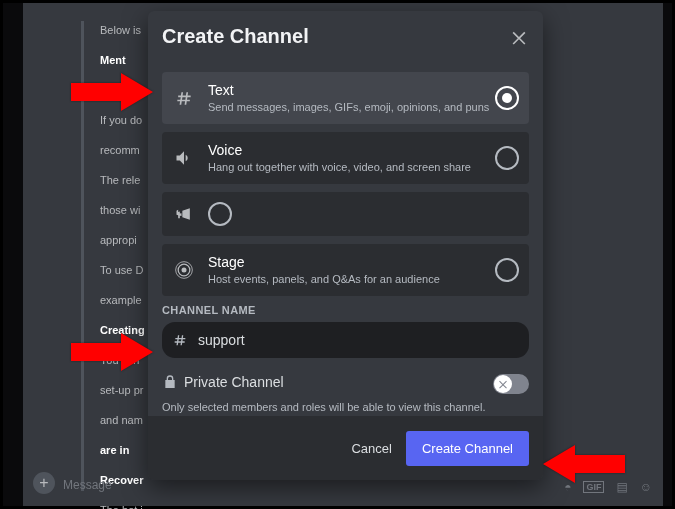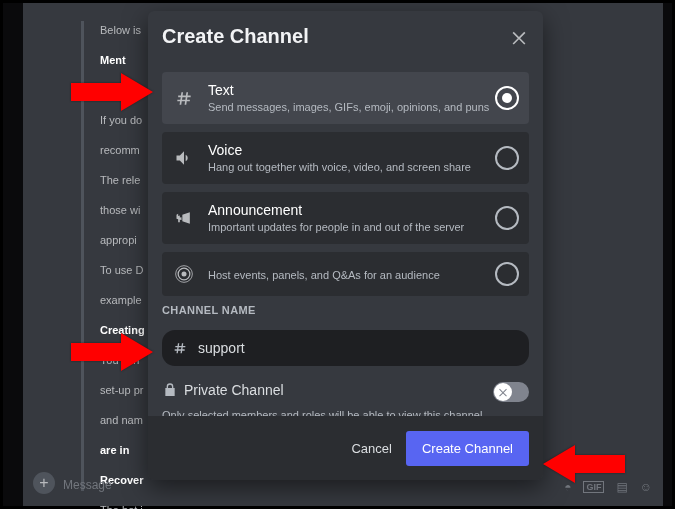--- a/index.html
+++ b/index.html
@@ -17,21 +17,21 @@
   .ct-item{display:flex;align-items:center;background:#2b2d31;border-radius:4px;padding:10px 10px;margin-bottom:8px;cursor:pointer;}
   .ct-item.sel{background:#43464d;}
   .ct-icon{width:24px;display:flex;justify-content:center;color:#b9bbbe;margin-right:12px;flex-shrink:0;}
   .ct-text{flex:1;}
   .ct-label{color:#ffffff;font-size:14px;font-weight:500;line-height:16px;}
   .ct-desc{color:#b5bac1;font-size:11px;line-height:14px;margin-top:2px;}
   .radio{width:20px;height:20px;border:2px solid #b5bac1;border-radius:50%;display:flex;align-items:center;justify-content:center;flex-shrink:0;}
   .radio.on{border-color:#fff;}
   .radio .dot{width:10px;height:10px;border-radius:50%;background:#fff;display:none;}
   .radio.on .dot{display:block;}
-  .section-label{color:#b5bac1;font-size:11px;font-weight:700;letter-spacing:.4px;margin:8px 0 14px 0;}
+  .section-label{color:#b5bac1;font-size:11px;font-weight:700;letter-spacing:.4px;margin:8px 0 6px 0;}
   .name-input{display:flex;align-items:center;background:#1e1f22;border-radius:13px;height:36px;padding:0 10px;}
   .name-hash{color:#b5bac1;margin-right:8px;display:flex;}
   .name-field{flex:1;background:transparent;border:none;outline:none;color:#dbdee1;font-size:14px;}
   .priv{display:flex;align-items:flex-start;margin-top:16px;}
   .priv-label{flex:1;display:flex;align-items:center;color:#dbdee1;font-size:14px;font-weight:500;}
   .priv-label svg{margin-right:6px;color:#b5bac1;}
   .toggle{width:36px;height:20px;background:#80848e;border-radius:12px;position:relative;cursor:pointer;}
   .toggle .knob{position:absolute;left:1px;top:1px;width:18px;height:18px;background:#fff;border-radius:50%;display:flex;align-items:center;justify-content:center;}
   .toggle .knob svg{width:12px;height:12px;color:#80848e;}
   .priv-desc{color:#b5bac1;font-size:11px;margin-top:6px;line-height:14px;}
@@ -117,36 +117,33 @@
         </div>
         <div class="radio"></div>
       </div>
 
       <div class="ct-item">
         <div class="ct-icon">
           <svg width="20" height="20" viewBox="0 0 24 24">
               <path fill="currentColor" d="M3 11v2l2 .5V17h2v-3l2 .5V11l-2 .5V9L5 9.5V7L3 8v3zm7-3v8l9 3V5l-9 3z"></path>
             </svg>
         </div>
-        <div class="ct-text">
-          <div class="ct-label">Announcement</div>
-          <div class="ct-desc">Important updates for people in and out of the server</div>
-        </div>
         <div class="radio"></div>
       </div>
 
       <div class="ct-item">
         <div class="ct-icon">
           <svg width="20" height="20" viewBox="0 0 24 24">
               <circle cx="12" cy="12" r="3" fill="currentColor"></circle>
               <circle cx="12" cy="12" r="7" fill="none" stroke="currentColor" stroke-width="1.5"></circle>
               <circle cx="12" cy="12" r="10" fill="none" stroke="currentColor" stroke-width="1"></circle>
             </svg>
         </div>
         <div class="ct-text">
+          <div class="ct-label">Stage</div>
           <div class="ct-desc">Host events, panels, and Q&amp;As for an audience</div>
         </div>
         <div class="radio"></div>
       </div>
 
       <div class="section-label">CHANNEL NAME</div>
       <div class="name-input">
         <span class="name-hash">
           <svg width="16" height="16" viewBox="0 0 24 24">
               <path fill="currentColor" d="M5 9h3.3l.6-4h2l-.6 4h4l.6-4h2l-.6 4H20v2h-3.9l-.5 3H19v2h-3.7l-.6 4h-2l.6-4h-4l-.6 4h-2l.6-4H4v-2h3.6l.5-3H5V9zm5.1 2l-.5 3h4l.5-3h-4z"></path>

